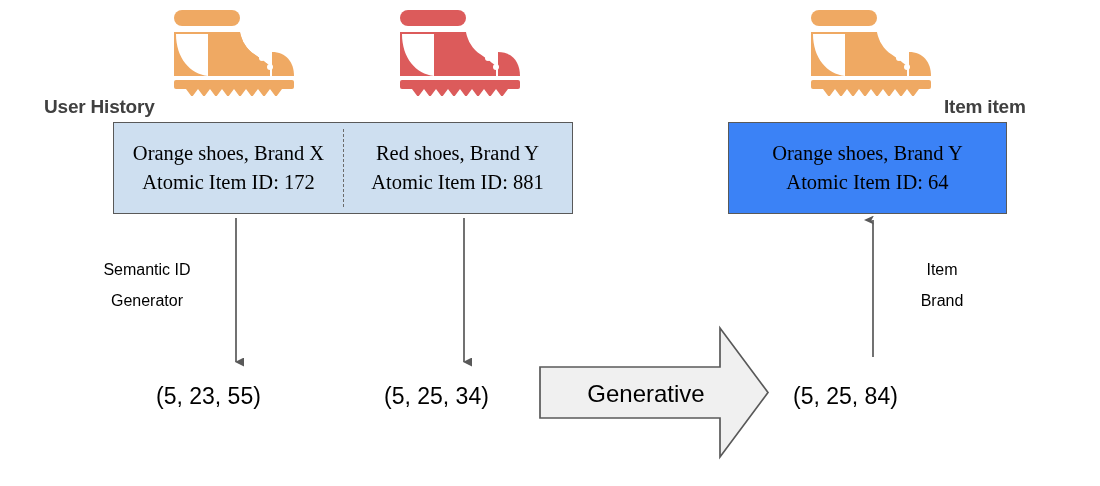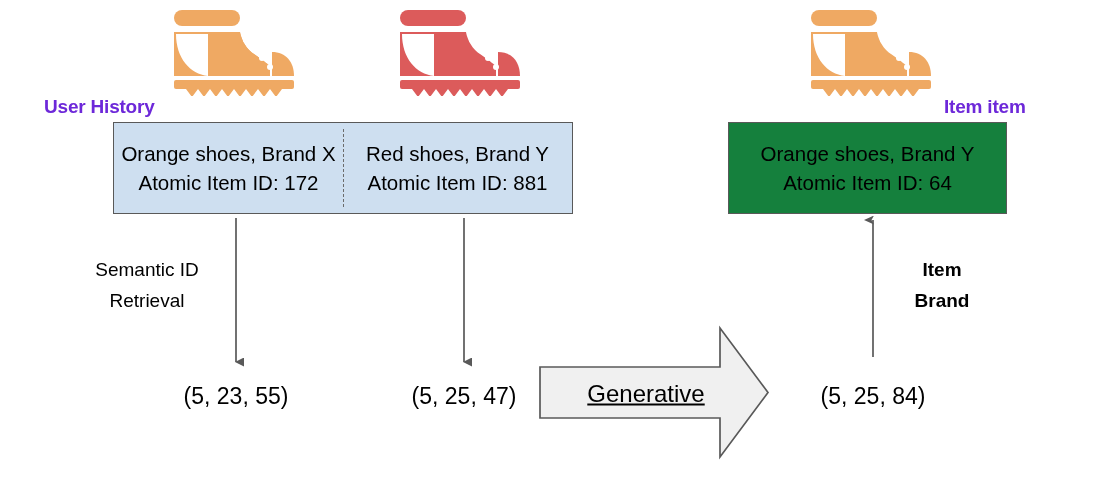--- a/index.html
+++ b/index.html
@@ -18,68 +18,68 @@
 
   
   .shoe { position: absolute; }
   .shoe svg { display: block; }
 
   
   .seclabel {
     position: absolute;
     font-weight: bold;
     font-size: 19px;
-    color: #6d28d9;
+    color: #404040;
     white-space: nowrap;
     letter-spacing: -0.2px;
   }
 
   
   .box {
     position: absolute;
     box-sizing: border-box;
     border: 1.6px solid #595959;
     display: flex;
     align-items: center;
     justify-content: flex-start;
+    font-family: Liberation Serif, serif;
   }
   .box.blue { background: #cedff0; }
-  .box.green { background: #15803d; }
+  .box.green { background: #3b82f6; }
 
   .cell {
     flex: 1 1 0;
     text-align: center;
     font-size: 20.5px;
     line-height: 29px;
     color: #000000;
     white-space: nowrap;
   }
   .divider {
     position: absolute;
     top: 6px;
     bottom: 6px;
     left: 50%;
     border-left: 1.6px dashed #6b6b6b;
   }
 
   
   .plain {
     position: absolute;
-    font-size: 19px;
+    font-size: 16px;
     line-height: 31px;
     color: #000000;
     text-align: center;
     white-space: nowrap;
   }
   .tuple {
     position: absolute;
     font-size: 23px;
     color: #000000;
     white-space: nowrap;
-    text-align: center;
   }
 
   
   #connectors {
     position: absolute;
     left: 0; top: 0;
     width: 1100px; height: 486px;
     pointer-events: none;
   }
 
@@ -88,21 +88,20 @@
   .blockarrow .lbl {
     position: absolute;
     left: 18px;
     top: 50%;
     transform: translateY(-50%);
     width: 180px;
     text-align: center;
     font-size: 24px;
     line-height: 31px;
     color: #000000;
-    text-decoration: underline;
   }
 </style>
 </head>
 <body>
 
 <div id="stage">
 
   <div class="shoe" style="left:168px; top:8px;">
     <svg width="135" height="88" viewBox="0 0 135 88" aria-hidden="true">
       <g fill="#efa963">
@@ -200,31 +199,31 @@
         <path d="M4.5,0 L9,10 L4.5,7.5 L0,10 z" fill="#595959"></path>
       </marker>
     </defs>
     <line x1="236" y1="218" x2="236" y2="362" stroke="#595959" stroke-width="1.7" marker-end="url(#headDown)"></line>
     <line x1="464" y1="218" x2="464" y2="362" stroke="#595959" stroke-width="1.7" marker-end="url(#headDown)"></line>
     <line x1="873" y1="357" x2="873" y2="220" stroke="#595959" stroke-width="1.7" marker-end="url(#headUp)"></line>
   </svg>
 
   <div class="plain" style="left:62px; top:254px; width:170px;">
     <div>Semantic ID</div>
-    <div>Retrieval</div>
-  </div>
-
-  <div class="plain" style="left:884px; top:254px; width:116px;font-weight:bold;">
+    <div>Generator</div>
+  </div>
+
+  <div class="plain" style="left:884px; top:254px; width:116px;">
     <div>Item</div>
     <div>Brand</div>
   </div>
 
   <div class="tuple" style="left:156px; top:383px; width:160px;">(5, 23, 55)</div>
 
-  <div class="tuple" style="left:384px; top:383px; width:160px;">(5, 25, 47)</div>
+  <div class="tuple" style="left:384px; top:383px; width:160px;">(5, 25, 34)</div>
 
   <div class="tuple" style="left:793px; top:383px; width:160px;">(5, 25, 84)</div>
 
   <div class="blockarrow" style="left:538px; top:325px; width:232px; height:135px;">
     <svg width="232" height="135" viewBox="0 0 232 135" aria-hidden="true">
       <path d="M2,42 H182 V3 L230,67.5 L182,132 V93 H2 Z" fill="#f0f0f0" stroke="#595959" stroke-width="1.7" stroke-linejoin="miter"></path>
     </svg>
     <div class="lbl">
       <div>Generative</div>
     </div>

